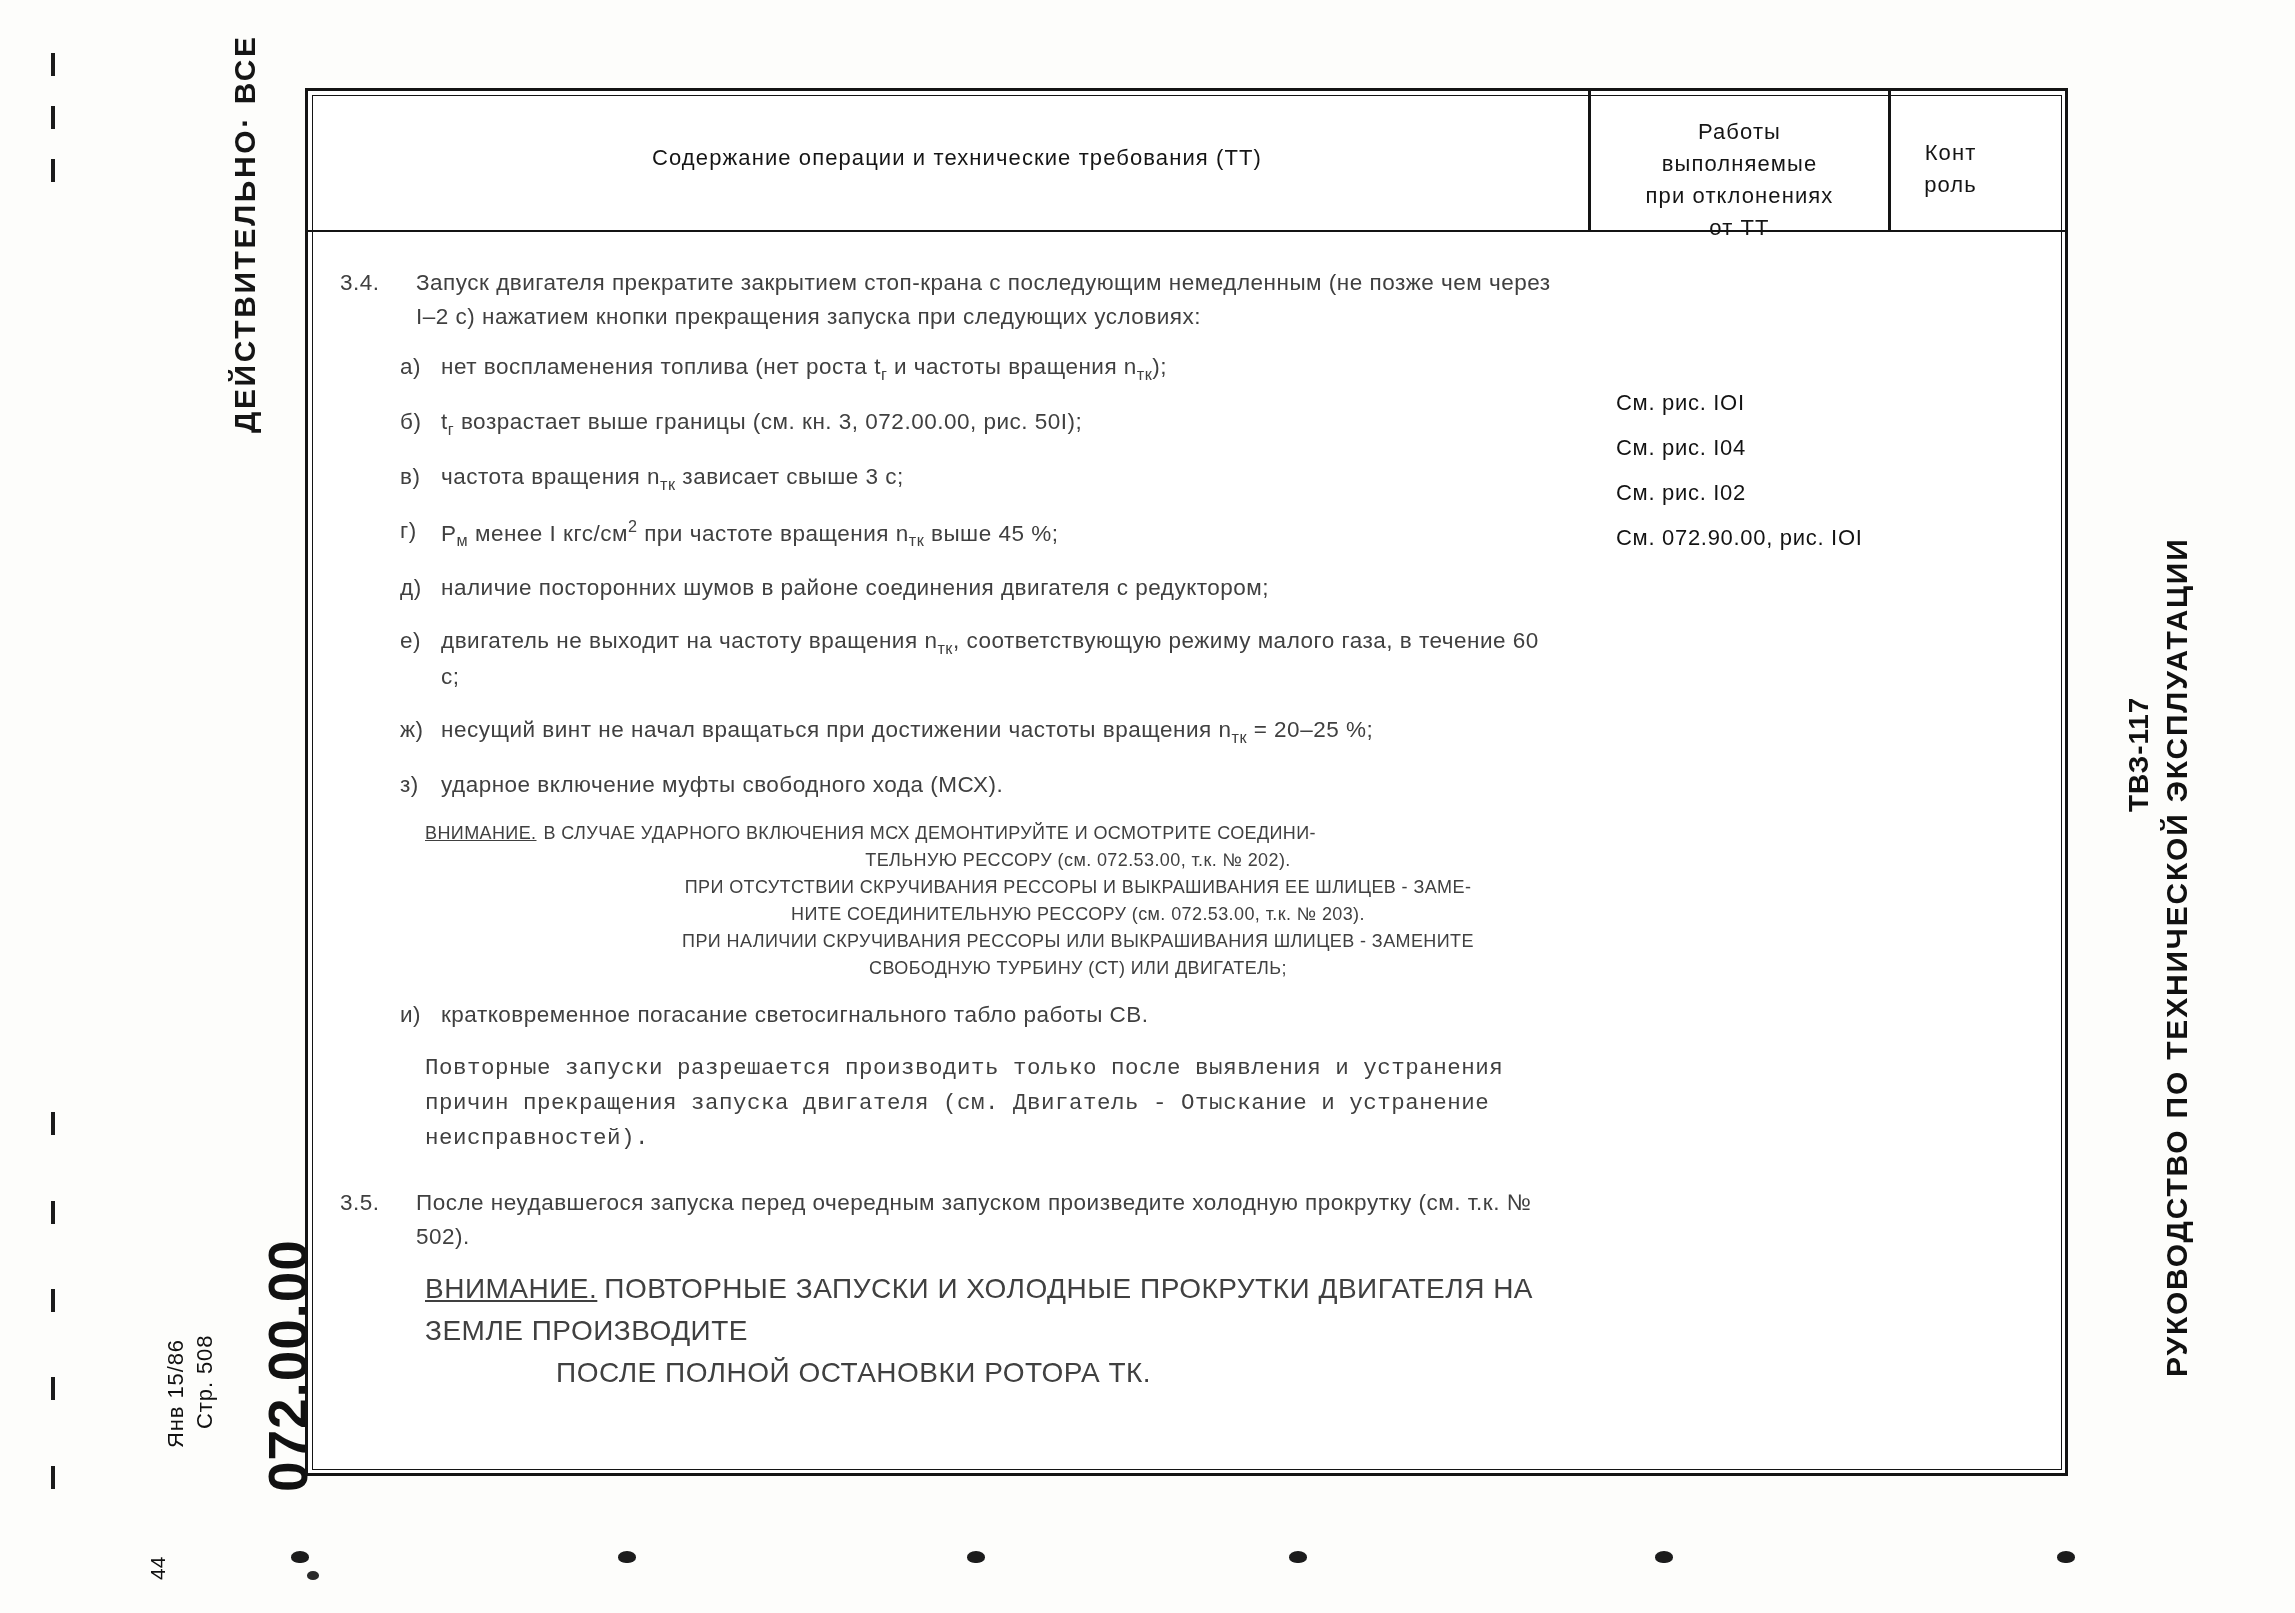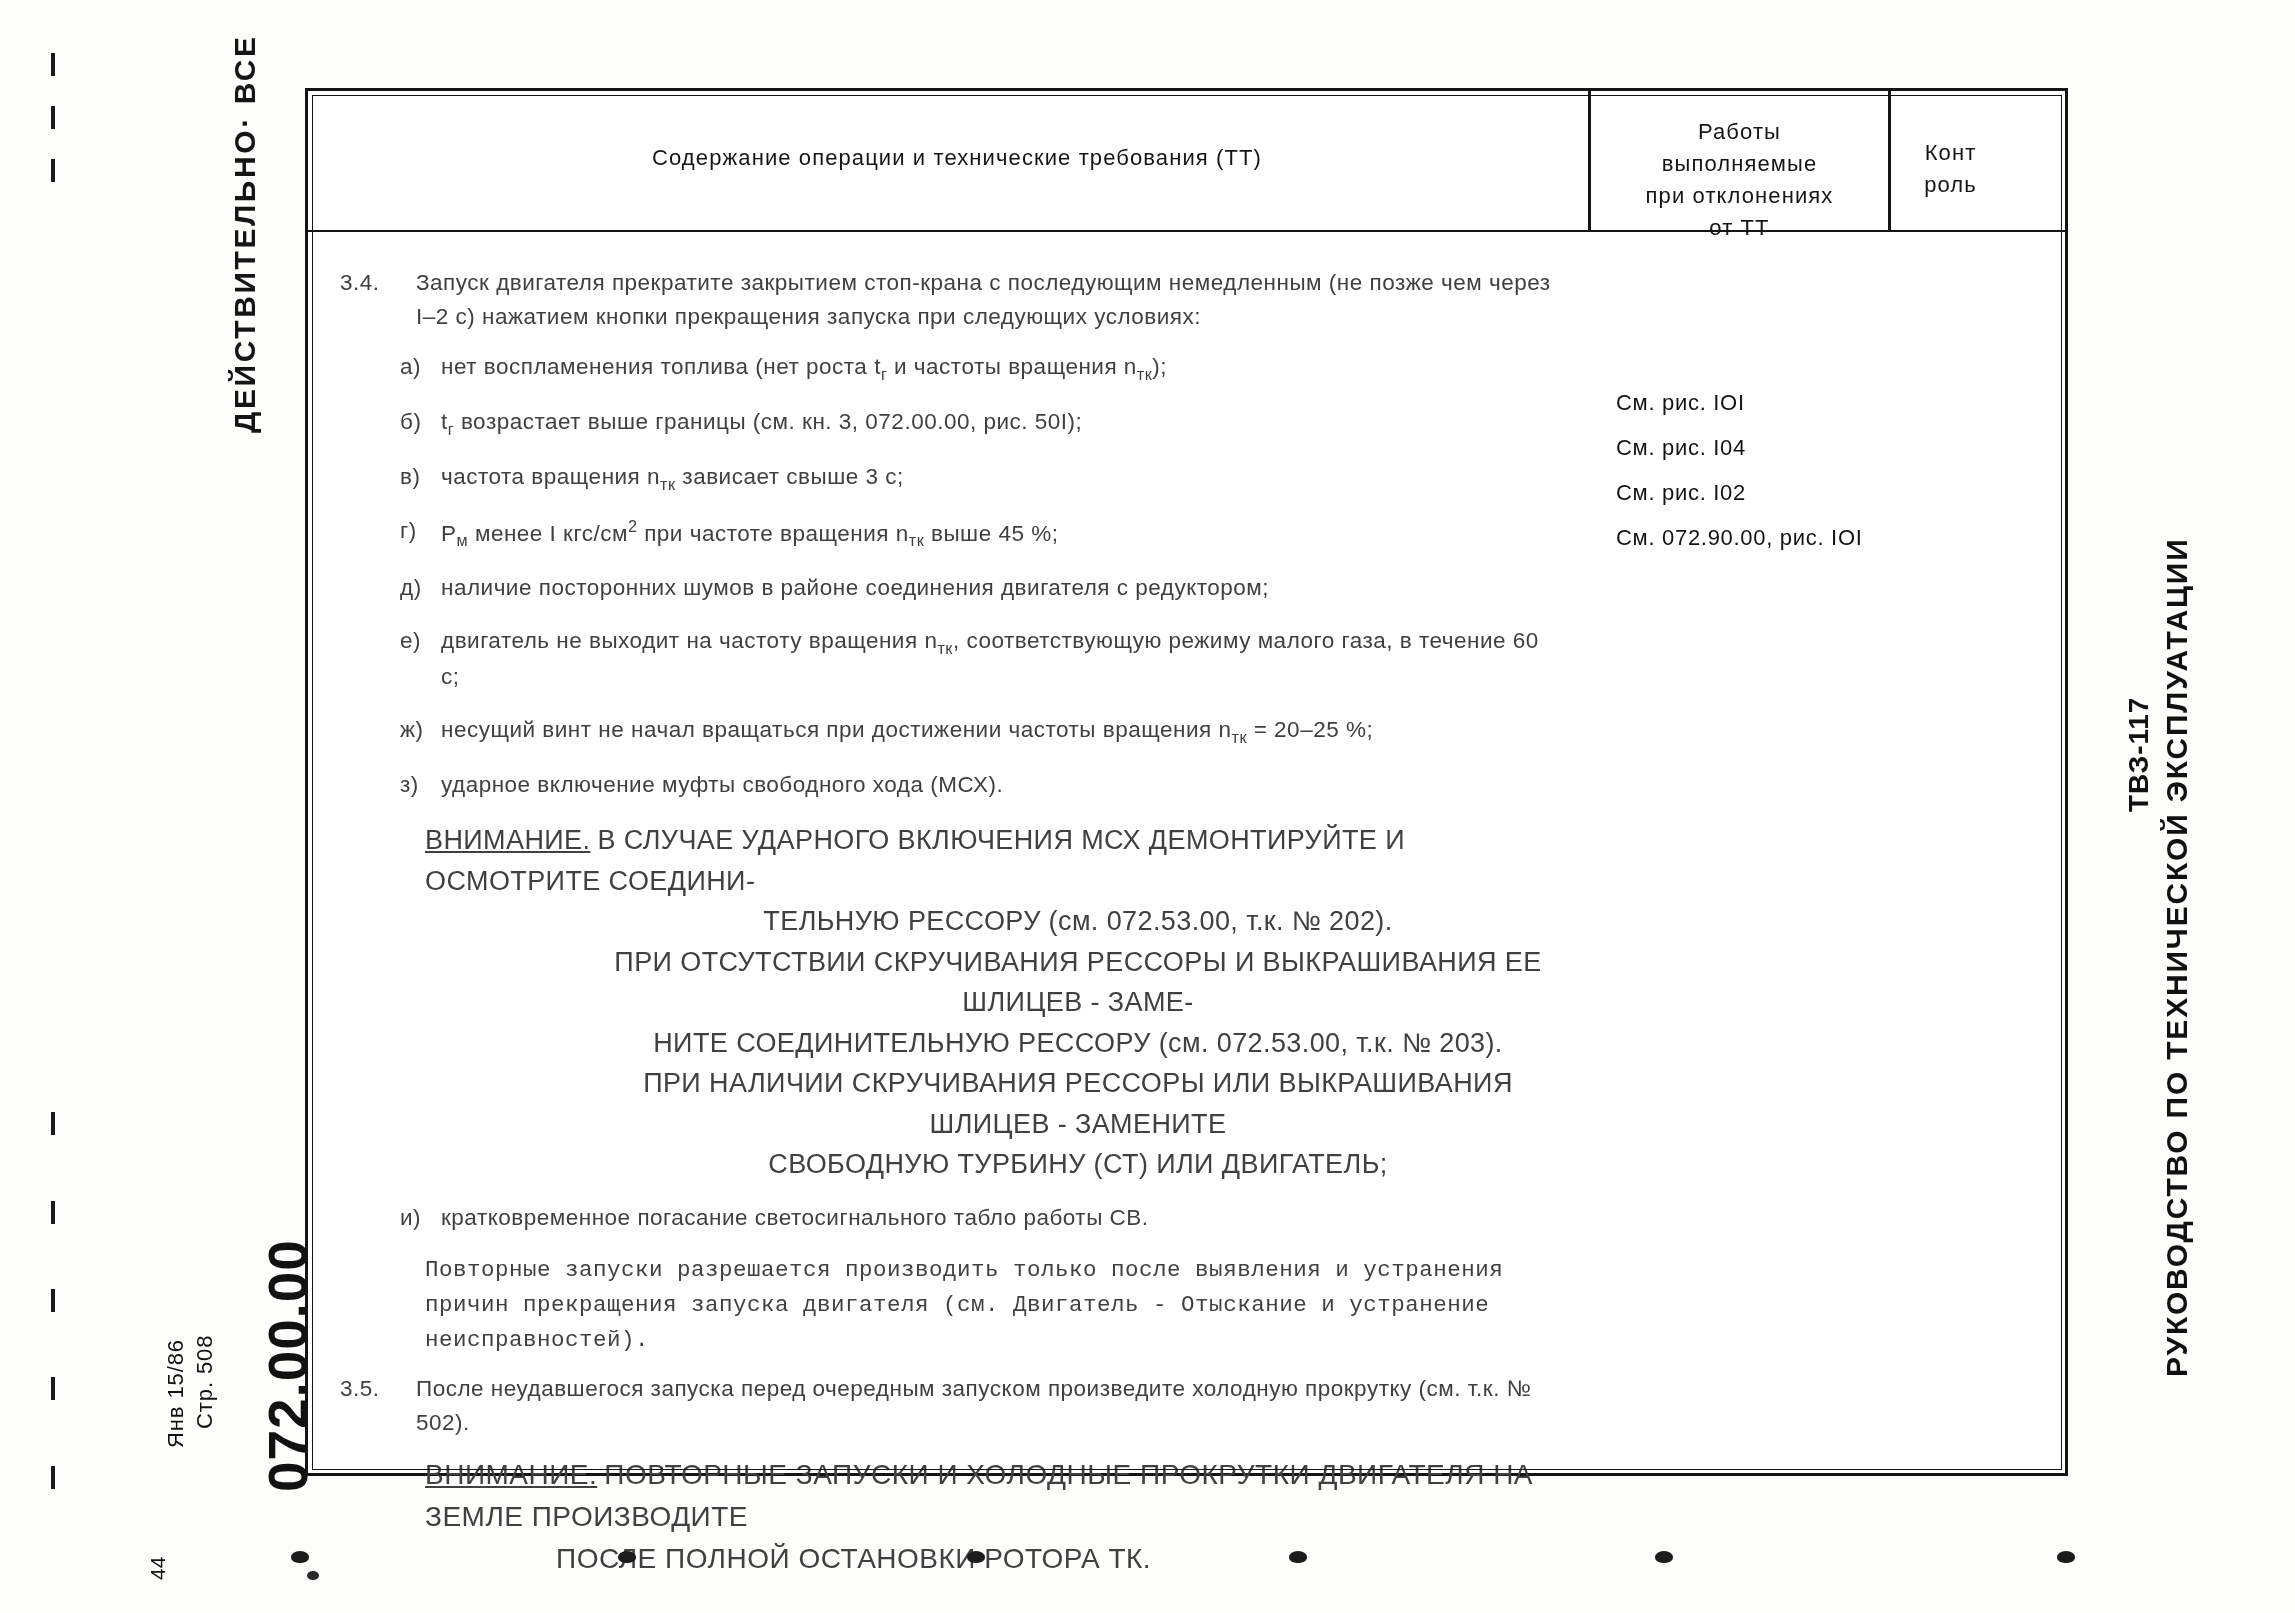--- a/index.html
+++ b/index.html
@@ -246,21 +246,21 @@
     flex: 0 0 41px;
   }
   .sub-item .body {
     flex: 1 1 auto;
   }
   sub { font-size: 0.72em; }
   sup { font-size: 0.72em; }
 
   .warn-block {
     margin: 5.3px 0 16px 85px;
-    font-size: 27px;
+    font-size: 18px;
     line-height: 1.5;
     letter-spacing: 0.4px;
   }
   .warn-block .wlabel {
     text-decoration: underline;
     margin-right: 7px;
   }
   .warn-line-indent {
     margin-left: 173px;
     text-align: center;
@@ -404,21 +404,21 @@
 
         <div class="sub-list" style="margin-top:1.8px">
           <div class="sub-item">
             <div class="mark">и)</div>
             <div class="body">кратковременное погасание светосигнального табло работы СВ.</div>
           </div>
         </div>
 
         <div class="tail-para">Повторные запуски разрешается производить только после выявления и устранения причин прекращения запуска двигателя (см. Двигатель - Отыскание и устранение неисправностей).</div>
 
-        <div class="para" style="margin-top:14px">
+        <div class="para" style="margin-top:30px">
           <div class="num">3.5.</div>
           <div class="txt">После неудавшегося запуска перед очередным запуском произведите холодную прокрутку (см. т.к. № 502).</div>
         </div>
 
         <div class="warn-block2">
           <span class="wlabel">ВНИМАНИЕ.</span><span>ПОВТОРНЫЕ ЗАПУСКИ И ХОЛОДНЫЕ ПРОКРУТКИ ДВИГАТЕЛЯ НА ЗЕМЛЕ ПРОИЗВОДИТЕ</span>
           <div class="warn2-indent">ПОСЛЕ ПОЛНОЙ ОСТАНОВКИ РОТОРА ТК.</div>
         </div>
 
       </div>

